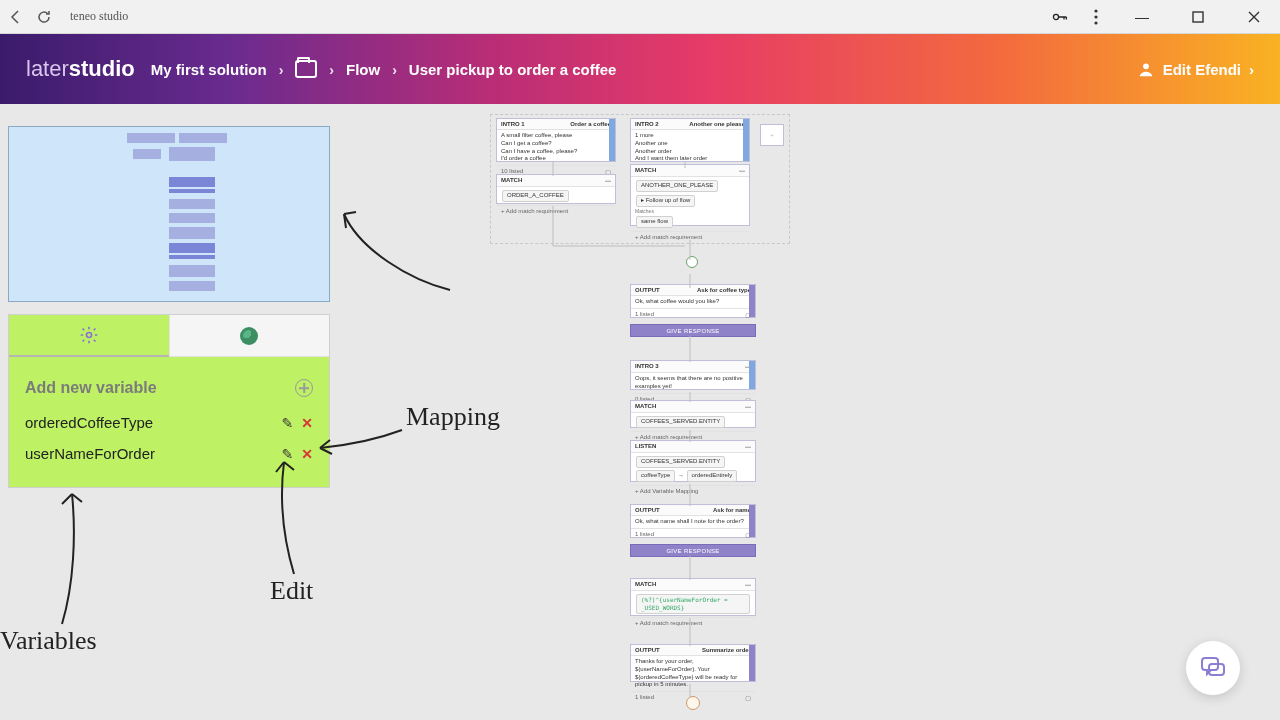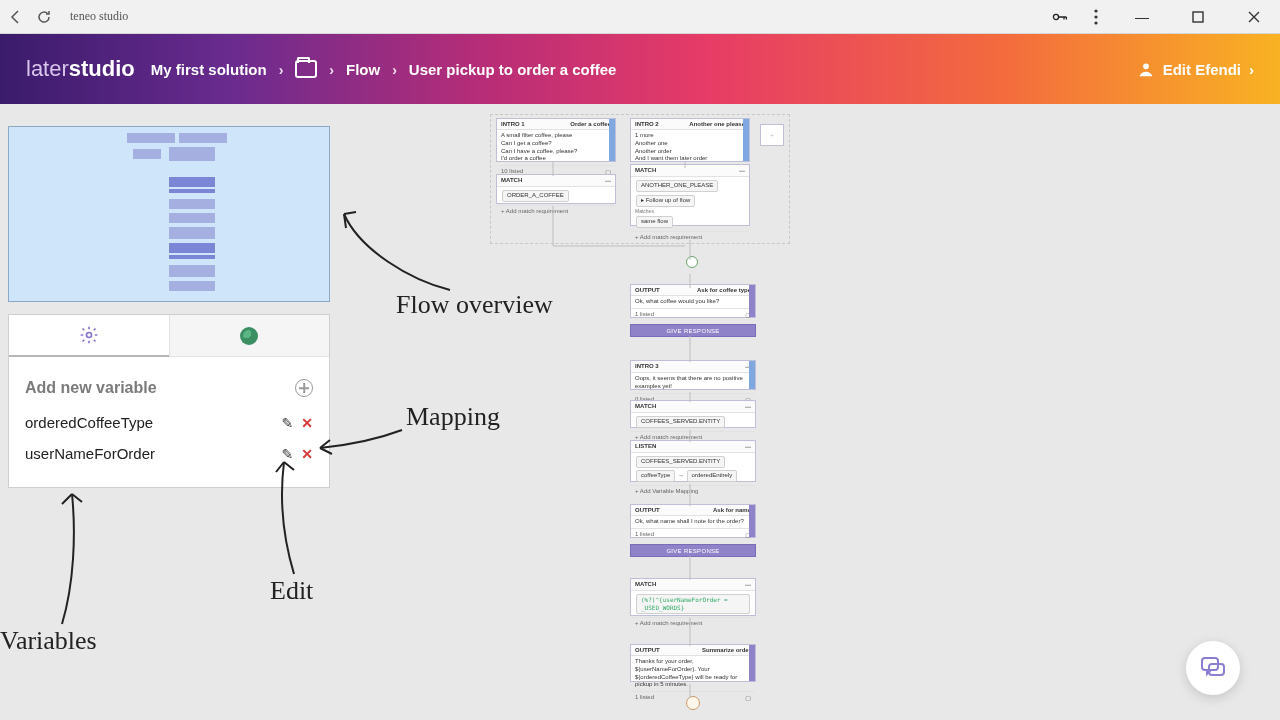--- a/index.html
+++ b/index.html
@@ -25,21 +25,21 @@
 .user-area { margin-left:auto; display:flex; align-items:center; gap:8px; font-weight:600; font-size:15px; }
 .user-ico { width:18px; height:18px; }
 
 
 .work { position:absolute; top:104px; left:0; right:0; bottom:0; }
 
 .minimap { position:absolute; left:8px; top:22px; width:322px; height:176px; background:#cfe6fa; border:1px solid #8aa9c7; }
 .minimap .mm-row { position:absolute; background:#a5b0e0; }
 .minimap .mm-sel { background:#7c86d6; }
 
-.side-panel { position:absolute; left:8px; top:210px; width:322px; background:#ffffff; border:1px solid #cfcfcf; }
+.side-panel { position:absolute; left:8px; top:210px; width:322px; background:#bef264; border:1px solid #cfcfcf; }
 .side-tabs { display:flex; height:42px; }
 .side-tab { flex:1; display:flex; align-items:center; justify-content:center; border-bottom:1px solid #e2e2e2; }
 .side-tab.active { border-bottom:2px solid #b5b5b5; }
 .side-tab:not(.active){ background:#f5f5f5; border-left:1px solid #e2e2e2;}
 .gear-ico { color:#8b73ce; }
 .globe-ico { width:18px; height:18px; border-radius:50%; background:#3c8f63; position:relative; }
 .globe-ico::after{content:"";position:absolute;inset:3px;border-radius:50%;background:radial-gradient(circle at 30% 30%, #5bb585 40%, transparent 41%);}
 
 .panel-body { padding:14px 16px 18px; }
 .panel-title-row { display:flex; align-items:center; justify-content:space-between; color:#7b7b7b; font-weight:700; font-size:16px; padding:8px 0 10px; }
@@ -192,21 +192,20 @@
       <div class="var-row">
         <span>userNameForOrder</span>
         <span class="var-actions">
           <span class="pencil">✎</span>
           <span class="xdel">✕</span>
         </span>
       </div>
     </div>
   </div>
 
-  <div class="hand" style="left:396px; top:186px">Flow overview</div>
   <div class="hand" style="left:406px; top:298px">Mapping</div>
   <div class="hand" style="left:270px; top:472px">Edit</div>
   <div class="hand" style="left:0px; top:522px">Variables</div>
 
   <svg class="arrow-svg" style="left:330px; top:96px" width="170" height="110">
       <path d="M120 90 C 80 80, 30 50, 14 14" stroke="#222" stroke-width="2" fill="none"></path>
       <path d="M14 14 l12 -2 M14 14 l2 14" stroke="#222" stroke-width="2" fill="none"></path>
     </svg>
   <svg class="arrow-svg" style="left:310px; top:320px" width="110" height="40">
       <path d="M92 6 C 60 18, 30 22, 10 24" stroke="#222" stroke-width="2" fill="none"></path>

